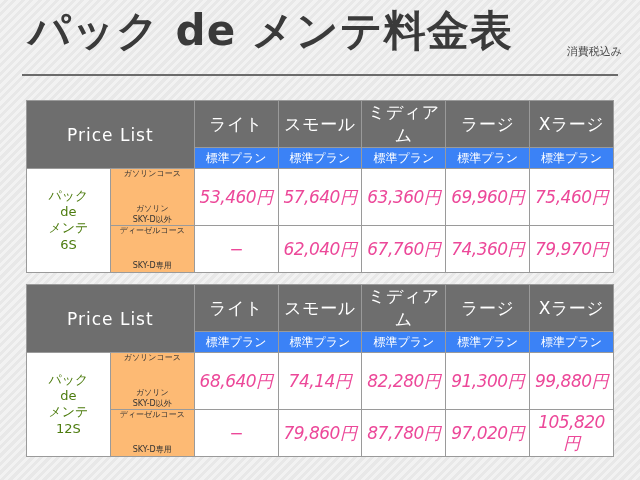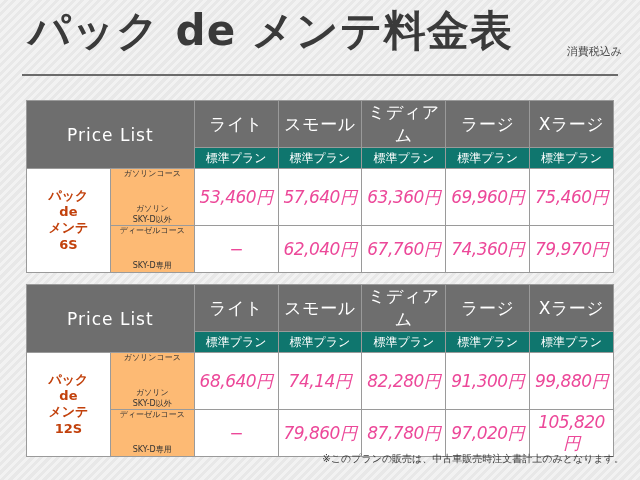--- a/index.html
+++ b/index.html
@@ -95,31 +95,31 @@
     letter-spacing: 0.5px;
   }
   .hdr-pricelist {
     background: #6e6e6e;
     color: #ffffff;
     font-size: 17px;
     letter-spacing: 1px;
     margin-top: 44px;
   }
   .hdr-sub {
-    background: #0f766e;
+    background: #3b82f6;
     color: #ffffff;
     font-size: 12px;
     height: 20px;
     font-weight: normal;
   }
   .rowlabel {
     background: #ffffff;
-    color: #c2410c;
+    color: #4d7c0f;
     font-size: 13px;
-    font-weight: bold;
+    font-weight: normal;
     line-height: 1.25;
     width: 56px;
   }
   .coursecell {
     background: #fdba74;
     color: #333333;
     font-size: 8px;
     line-height: 1.35;
     width: 68px;
     padding: 2px 1px;
@@ -251,15 +251,14 @@
         <td class="price-cell dash">−</td>
         <td class="price-cell">79,860円</td>
         <td class="price-cell">87,780円</td>
         <td class="price-cell">97,020円</td>
         <td class="price-cell">105,820円</td>
       </tr>
     </tbody>
       </table>
   </div>
 
-  <div class="footnote">※このプランの販売は、中古車販売時注文書計上のみとなります。</div>
 
 </div>
 
 </body></html>

